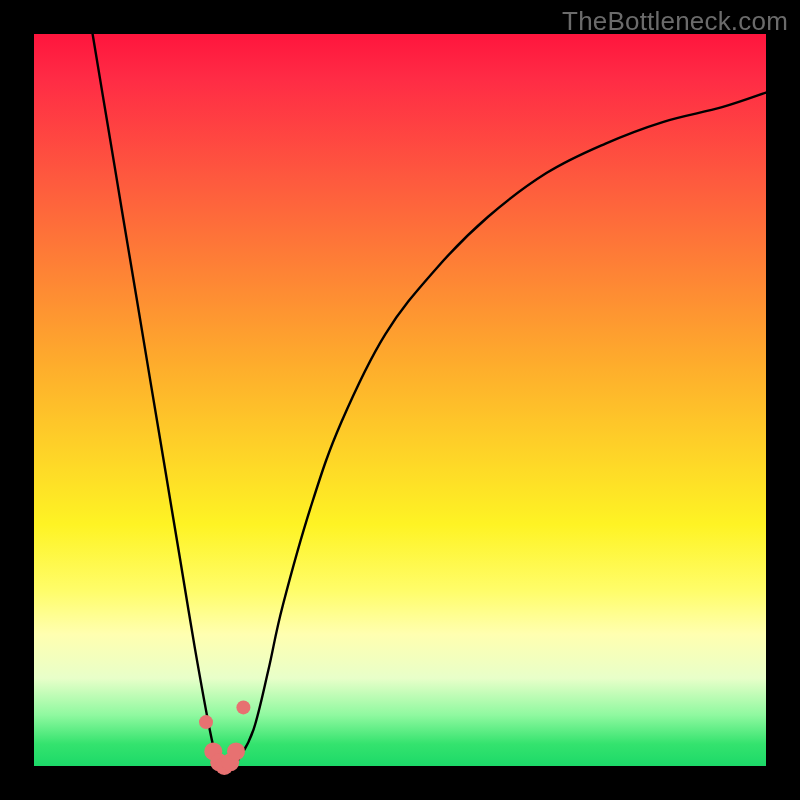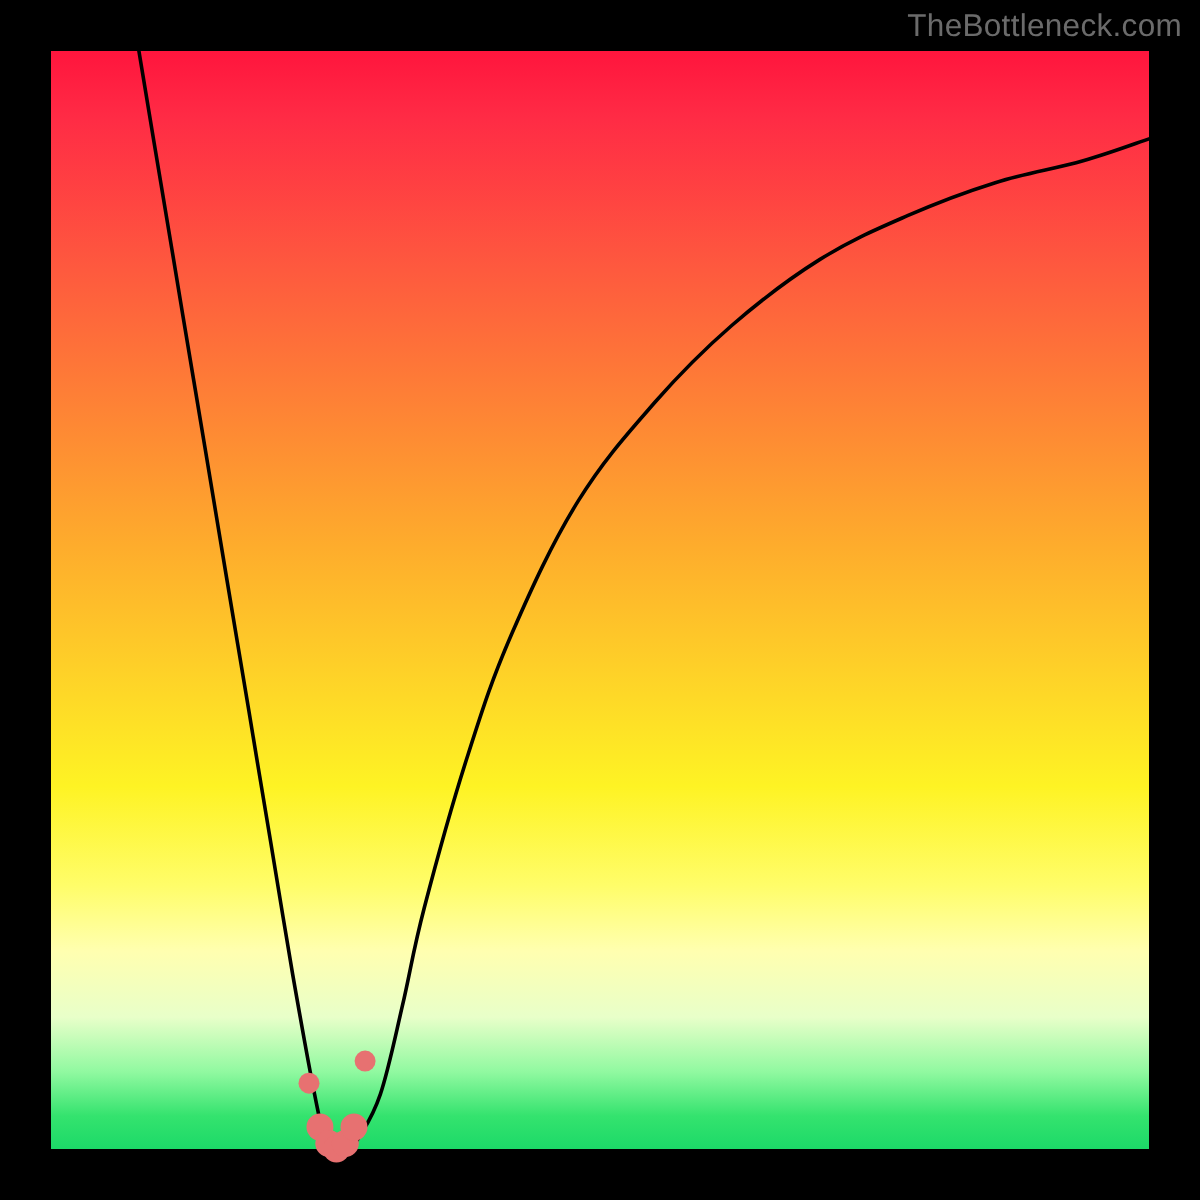--- a/index.html
+++ b/index.html
@@ -35,21 +35,21 @@
       #e8ffc9 88%,
       #90f9a0 93%,
       #34e36e 97%,
       #1cd968 100%);
   }
   .watermark {
     position: absolute;
     top: 6px;
     right: 12px;
     color: #6b6b6b;
-    font-size: 21px;
+    font-size: 26px;
     letter-spacing: 0.2px;
     font-weight: 500;
   }
   svg.curve {
     position: absolute;
     left: 0; top: 0;
     width: 732px; height: 732px;
     overflow: visible;
   }
 </style>

